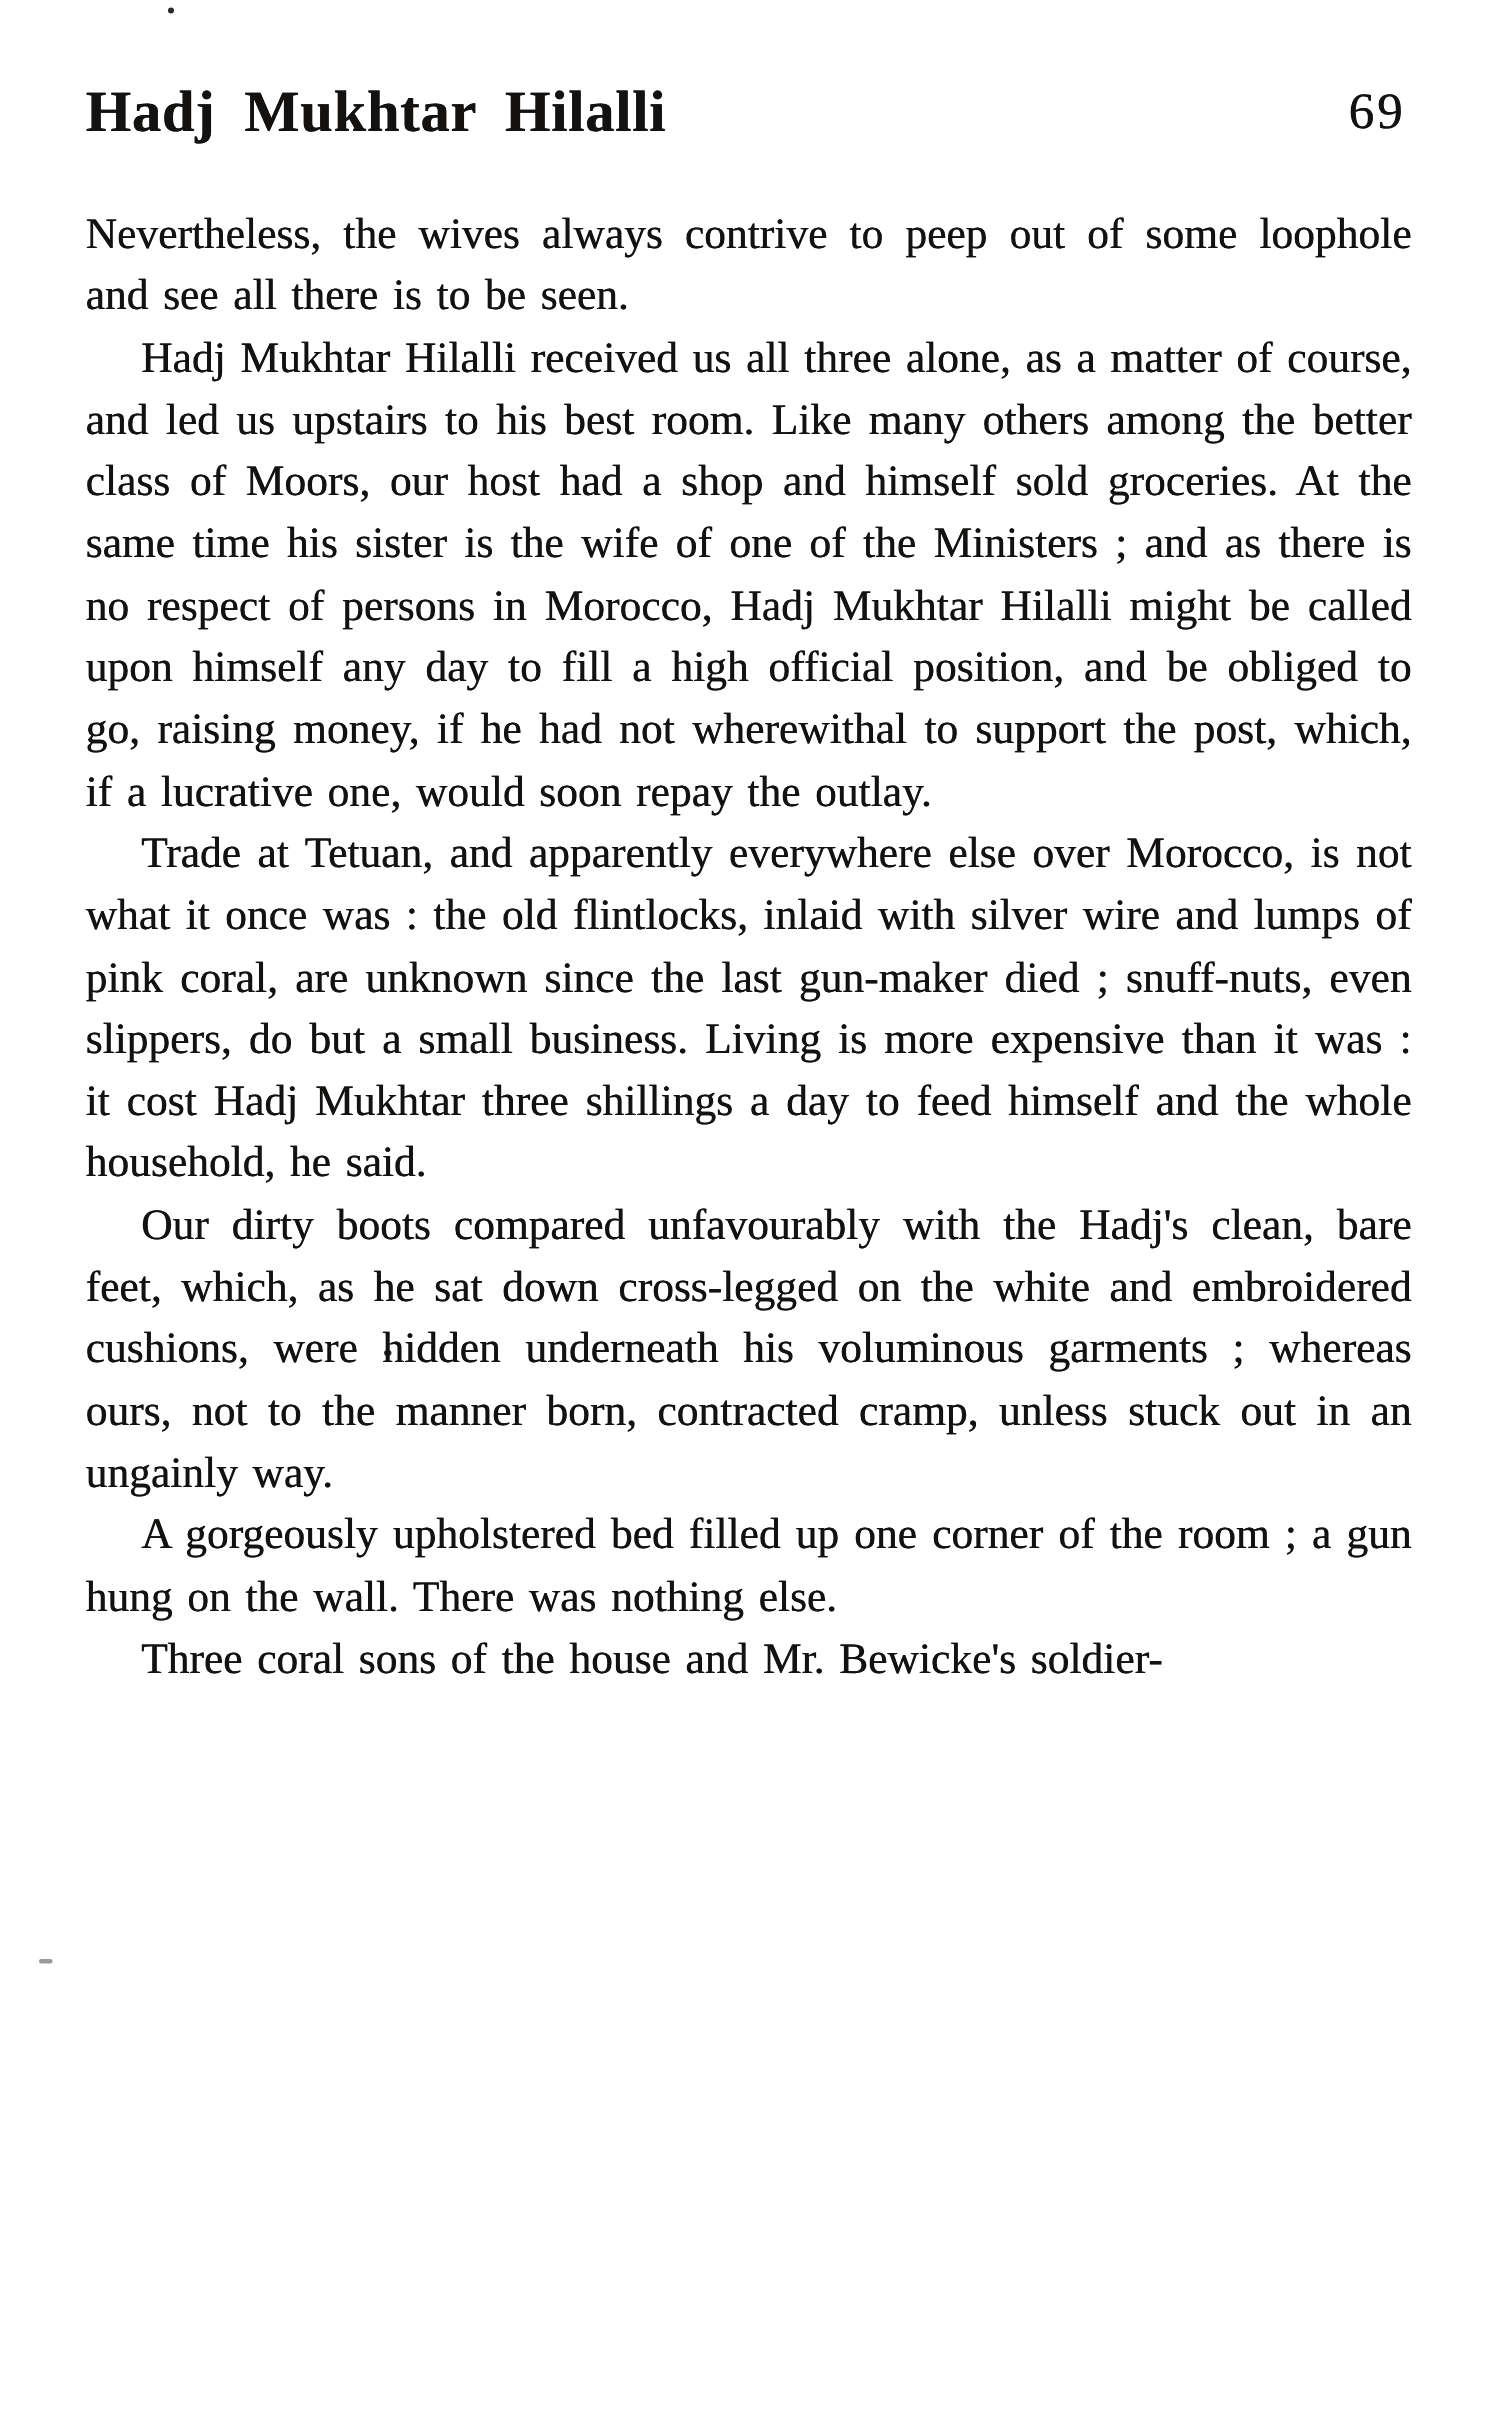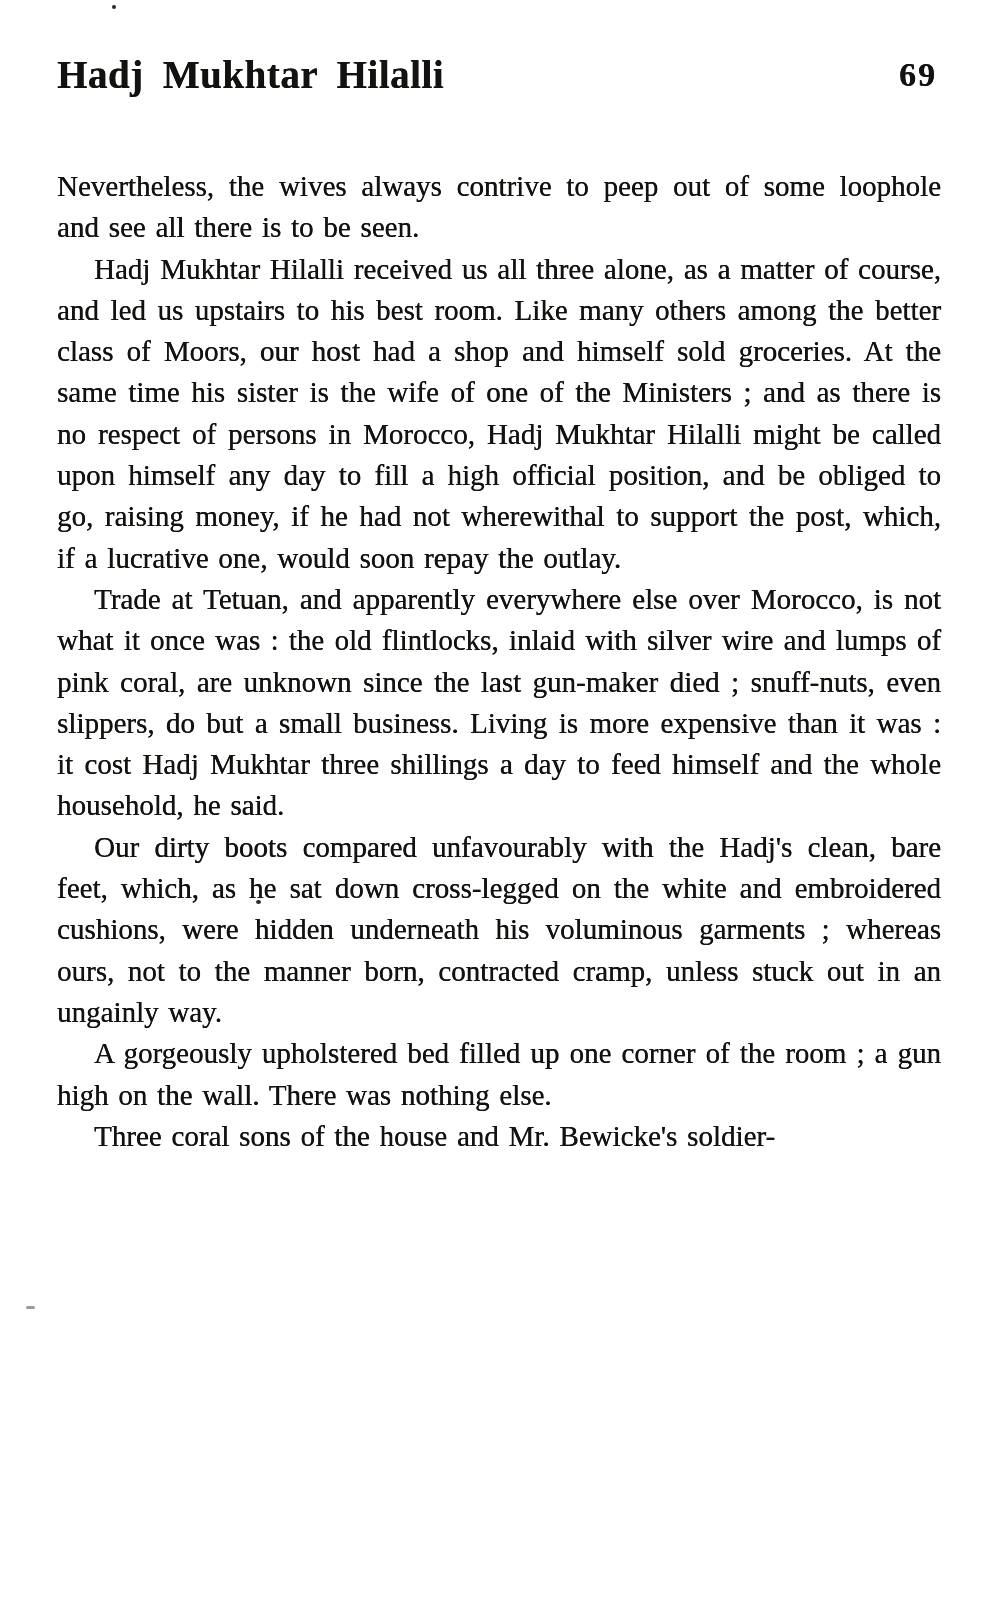--- a/index.html
+++ b/index.html
@@ -29,35 +29,34 @@
     letter-spacing: 0.5px;
     word-spacing: 9px;
     text-shadow: 0.3px 0 0 currentColor;
     white-space: nowrap;
   }
   .page-number {
     position: absolute;
     right: 4px;
     top: 4px;
     font-size: 34px;
-    font-weight: 700;
+    font-weight: 400;
     letter-spacing: 2px;
     text-shadow: 0.3px 0 0 currentColor;
   }
   .body-text {
     position: absolute;
     top: 136px;
     left: 57px;
     width: 884px;
     font-size: 29px;
     line-height: 41.3px;
     text-align: justify;
     word-spacing: 2.5px;
     text-shadow: 0.3px 0 0 currentColor;
-    margin-top: 30px;
   }
   .body-text p { margin: 0; padding: 0; }
   .body-text p.indent { text-indent: 37px; }
   .artifact {
     position: absolute;
     background: #2a2a2a;
     border-radius: 50%;
   }
   .artifact.faint { background: #9a9a9a; border-radius: 2px; }
 </style>
@@ -73,17 +72,17 @@
   <div class="page-header">
     <div class="header-title">Hadj Mukhtar Hilalli</div>
     <div class="page-number">69</div>
   </div>
 
   <div class="body-text">
     <p>Nevertheless, the wives always contrive to peep out of some loophole and see all there is to be seen.</p>
     <p class="indent">Hadj Mukhtar Hilalli received us all three alone, as a matter of course, and led us upstairs to his best room. Like many others among the better class of Moors, our host had a shop and himself sold groceries. At the same time his sister is the wife of one of the Ministers ; and as there is no respect of persons in Morocco, Hadj Mukhtar Hilalli might be called upon himself any day to fill a high official position, and be obliged to go, raising money, if he had not wherewithal to support the post, which, if a lucrative one, would soon repay the outlay.</p>
     <p class="indent">Trade at Tetuan, and apparently everywhere else over Morocco, is not what it once was : the old flintlocks, inlaid with silver wire and lumps of pink coral, are unknown since the last gun-maker died ; snuff-nuts, even slippers, do but a small business. Living is more expensive than it was : it cost Hadj Mukhtar three shillings a day to feed himself and the whole household, he said.</p>
     <p class="indent">Our dirty boots compared unfavourably with the Hadj's clean, bare feet, which, as he sat down cross-legged on the white and embroidered cushions, were hidden underneath his voluminous garments ; whereas ours, not to the manner born, contracted cramp, unless stuck out in an ungainly way.</p>
-    <p class="indent">A gorgeously upholstered bed filled up one corner of the room ; a gun high on the wall. There was nothing else.</p>
+    <p class="indent">A gorgeously upholstered bed filled up one corner of the room ; a gun hung on the wall. There was nothing else.</p>
     <p class="indent">Three coral sons of the house and Mr. Bewicke's soldier-</p>
   </div>
 
 </div>
 
 </body></html>

